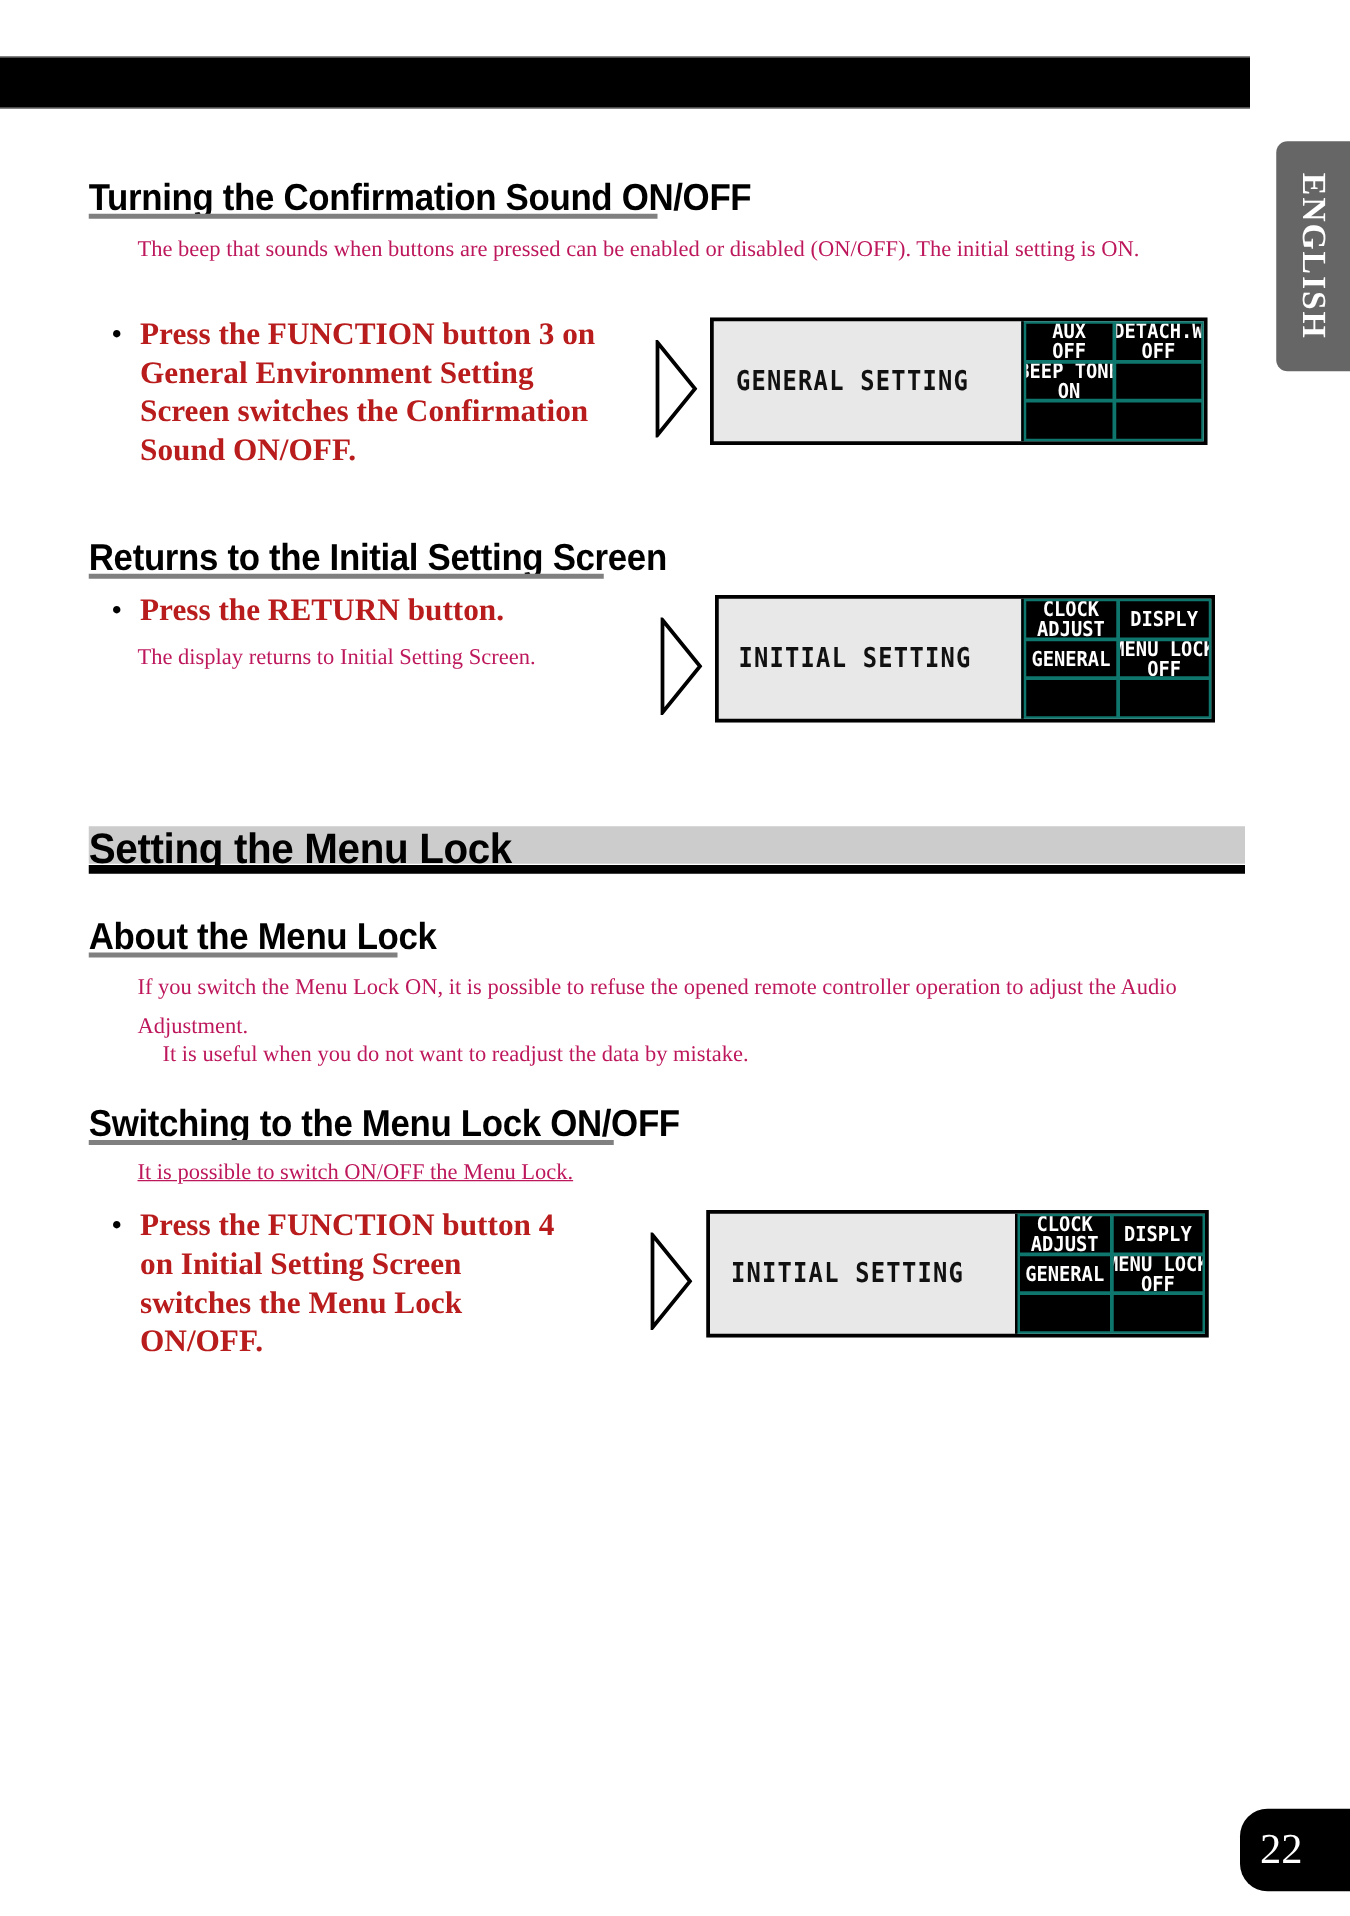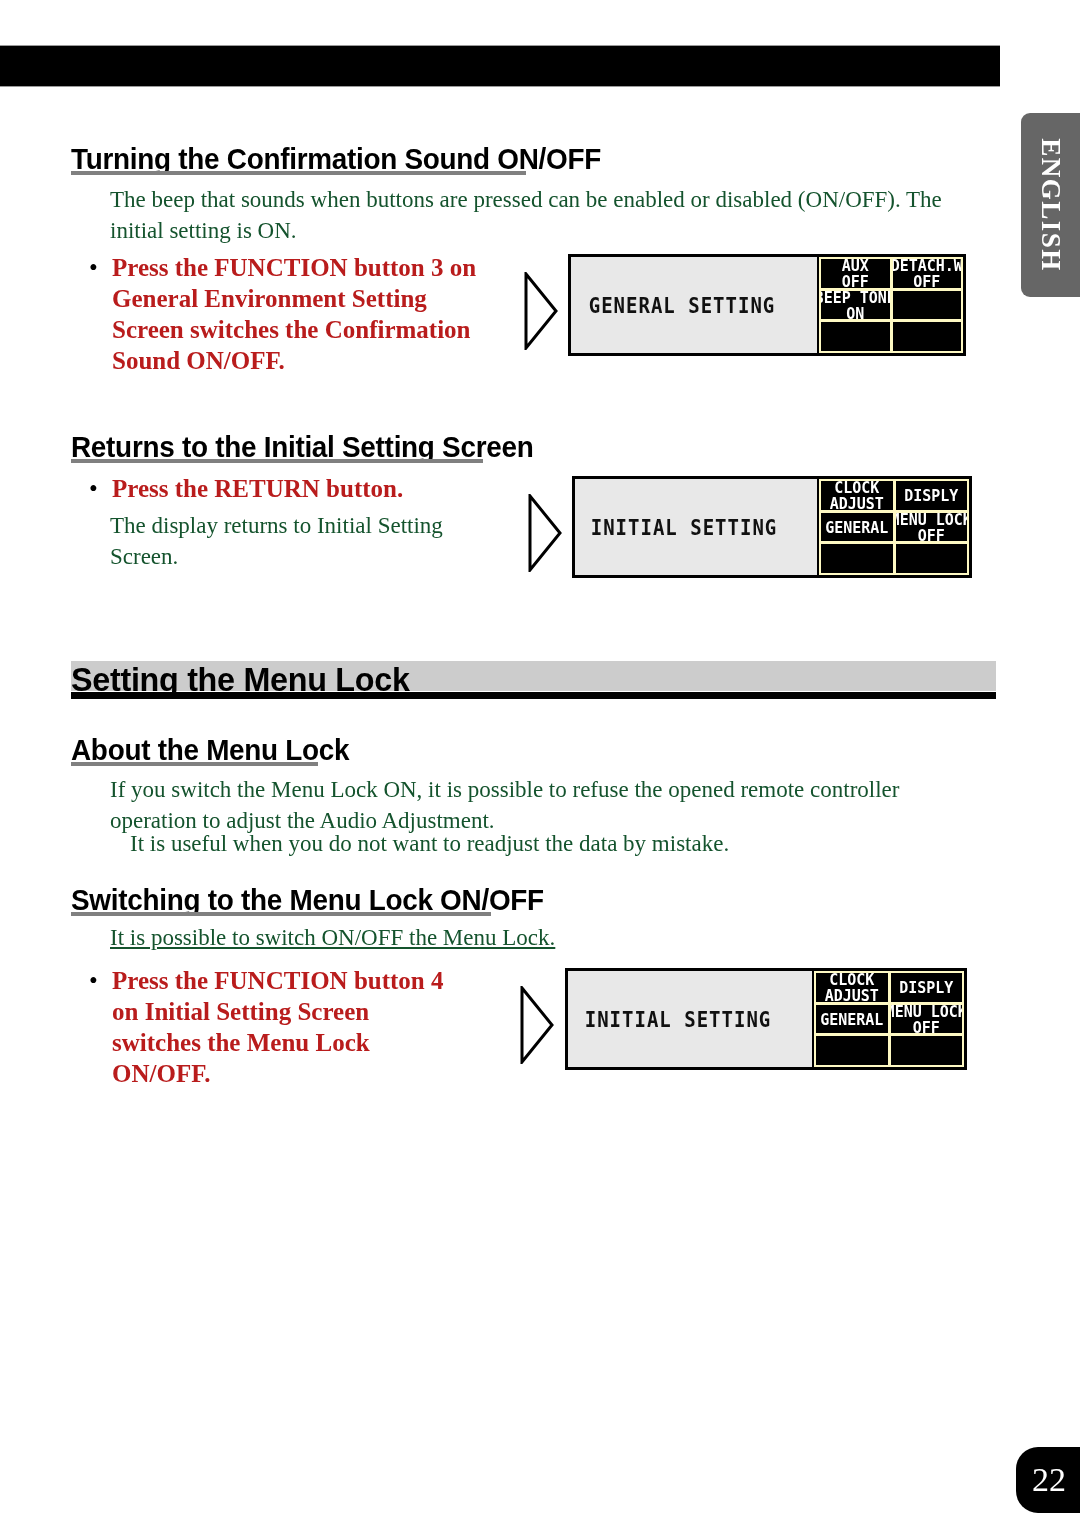--- a/index.html
+++ b/index.html
@@ -103,23 +103,23 @@
     letter-spacing: -0.3px;
     white-space: nowrap;
     transform: scaleX(0.95);
     transform-origin: left center;
   }
 
   
   .body-text {
     position: absolute;
     font-family: "Liberation Serif", serif;
-    font-size: 23px;
+    font-size: 18px;
     line-height: 31px;
-    color: #14532d;
+    color: #be185d;
   }
 
   
   .bullet-block {
     position: absolute;
     font-family: "Liberation Serif", serif;
     font-weight: 700;
     font-size: 25px;
     line-height: 31px;
     color: #b91c1c;
@@ -155,21 +155,21 @@
     font-family: "DejaVu Sans Mono", monospace;
     font-weight: 700;
     font-size: 19px;
     letter-spacing: 1px;
     color: #111111;
     white-space: nowrap;
     transform: scaleY(1.15);
   }
   .lcd-grid {
     flex: 0 0 auto;
-    background: #fef9c3;
+    background: #0f766e;
     display: grid;
     grid-template-columns: 1fr 1fr;
     grid-template-rows: 1fr 1fr 1fr;
     gap: 3px;
     padding: 2px;
     box-sizing: border-box;
     border-left: 2px solid #000;
     margin-left: 24px;
   }
   .lcd-cell {
@@ -190,21 +190,21 @@
   }
   .lcd-cell .l1, .lcd-cell .l2 {
     transform: scaleY(1.1);
   }
 
   
   .page-num {
     position: absolute;
     right: 0;
     top: 1447px;
-    width: 64px;
+    width: 88px;
     height: 66px;
     background: #000000;
     border-radius: 22px 0 0 22px;
     color: #ffffff;
     font-family: "Liberation Serif", serif;
     font-size: 34px;
     display: flex;
     align-items: center;
     justify-content: flex-start;
     padding-left: 16px;

